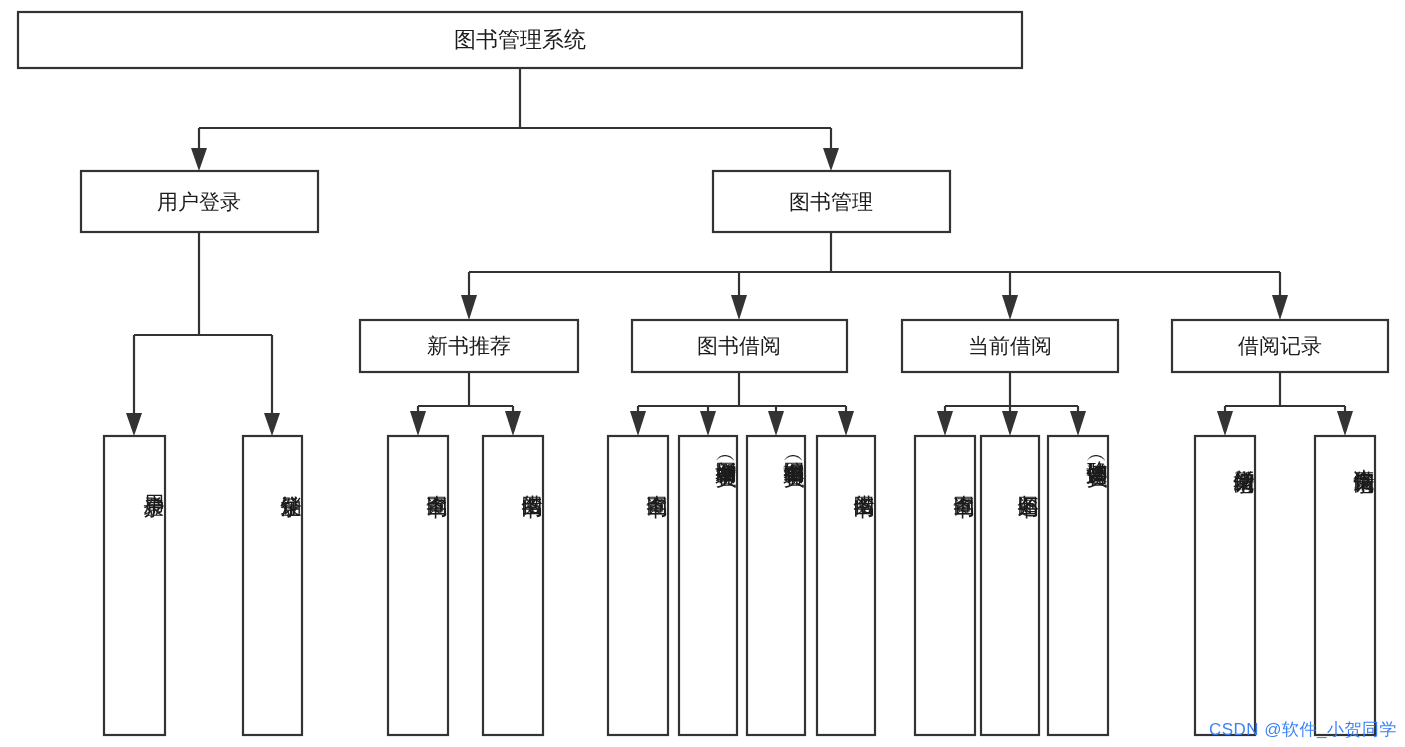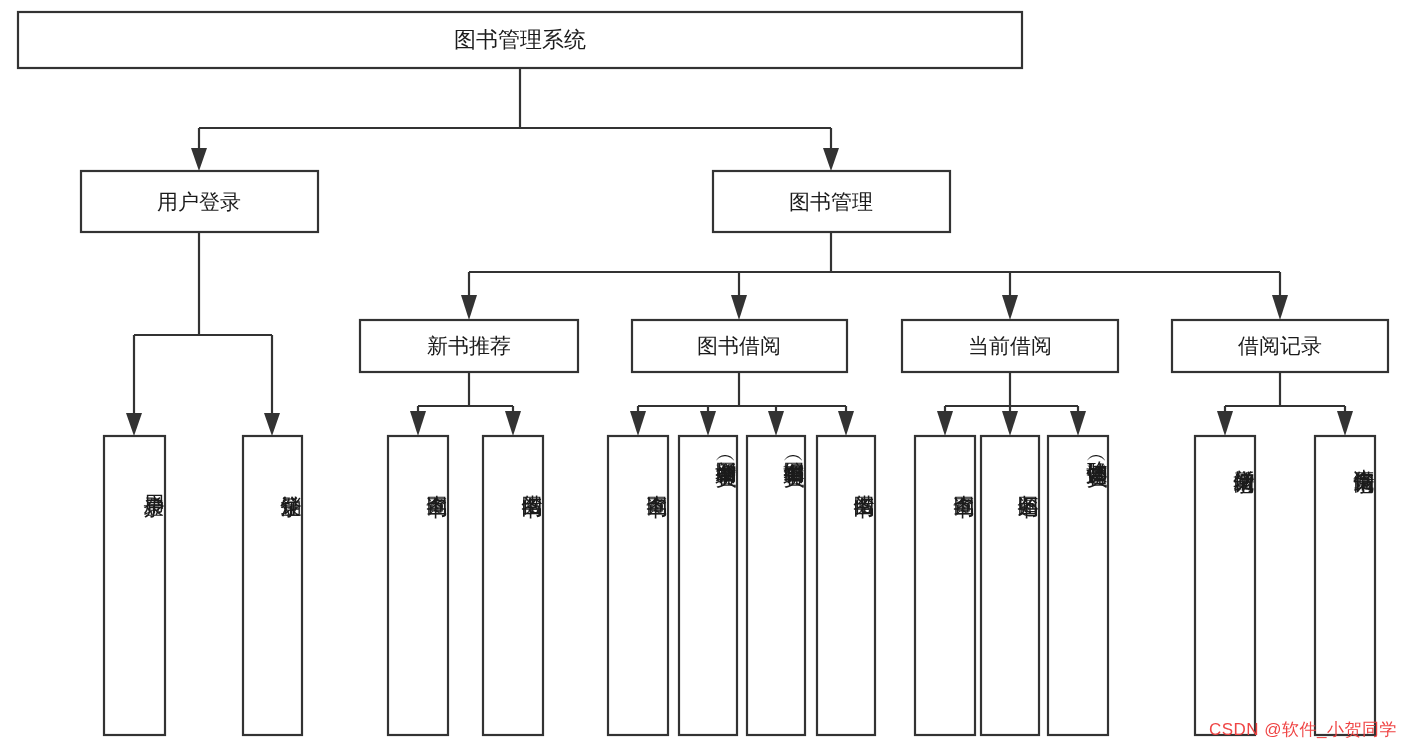--- a/index.html
+++ b/index.html
@@ -72,21 +72,21 @@
     text-align: center;
     pointer-events: none;
     user-select: none;
   }
   .watermark {
     position: absolute;
     right: 8px;
     bottom: 6px;
     font-family: "Liberation Sans", "DejaVu Sans", sans-serif;
     font-size: 17px;
-    color: #ef4444;
+    color: #3b82f6;
     letter-spacing: 0.5px;
     white-space: nowrap;
     user-select: none;
   }
 </style>
 </head>
 <body>
 
 <div id="diagram-root">
 

